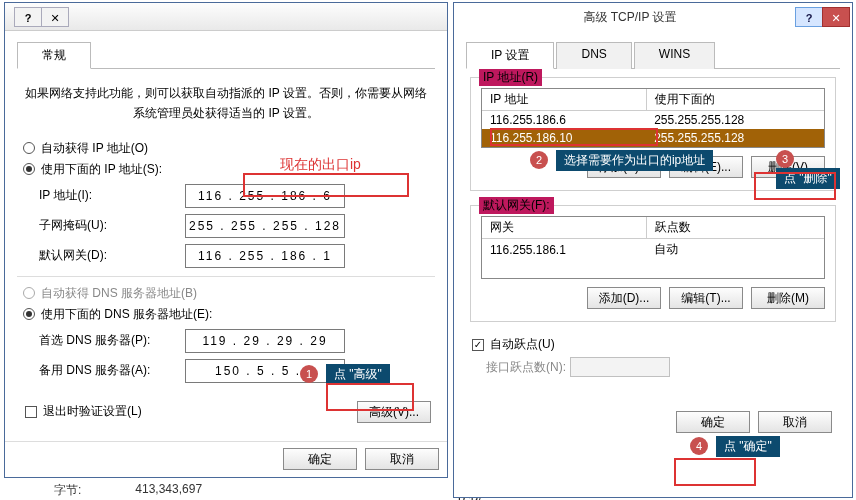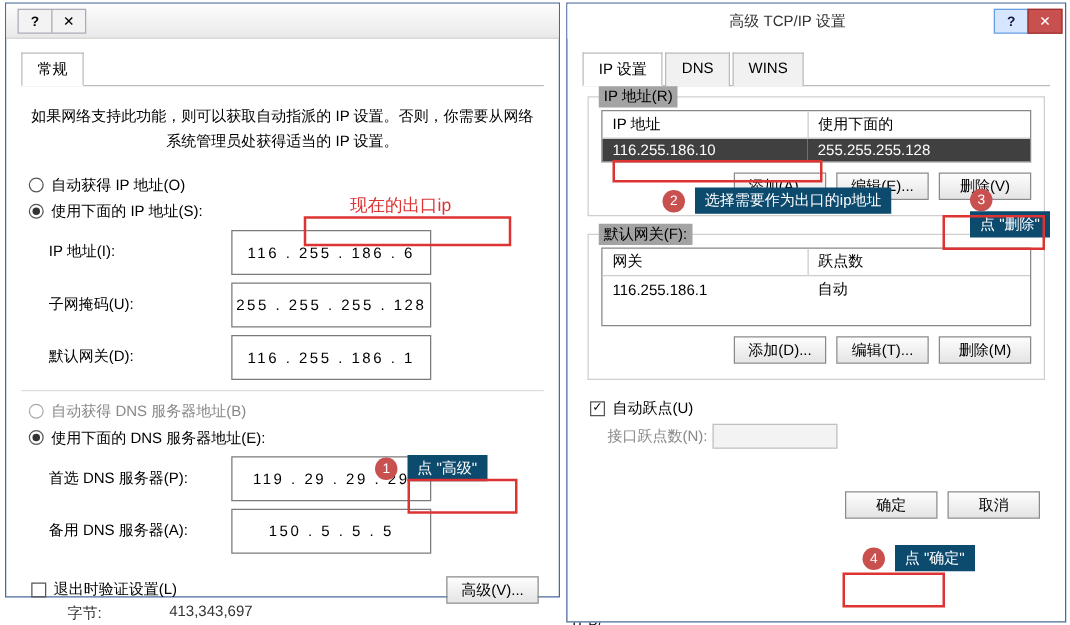--- a/index.html
+++ b/index.html
@@ -35,56 +35,56 @@
     font-size: 11px;
   }
   .winbtn.help { font-weight: bold; }
   .winbtn.close-red { background: #c8504f; color: #fff; border-color: #a03030; }
   .body-pad { padding: 6px 12px 8px 12px; }
   .tabstrip {
     display: flex; margin-top: 4px;
     border-bottom: 1px solid #bbb;
   }
   .tab {
-    padding: 4px 12px; border: 1px solid #bbb; border-bottom: none;
+    padding: 4px 24px; border: 1px solid #bbb; border-bottom: none;
     margin-right: 2px; background: #f1f1f1; position: relative; top: 1px;
   }
   .tab.active { background: #fff; border-bottom: 1px solid #fff; top:1px; }
   .desc { margin: 14px 6px 16px 6px; line-height: 1.7; text-align: center; }
   .radio-row { display: flex; align-items: center; margin: 4px 0 4px 6px; }
   .radio { width: 12px; height: 12px; border: 1px solid #555; border-radius: 50%; margin-right: 6px; display:inline-flex; align-items:center; justify-content:center; }
   .radio.sel::after { content:""; width:6px; height:6px; border-radius:50%; background:#333; }
   .radio.dis { border-color:#aaa; }
   .chk { width:12px; height:12px; border:1px solid #555; margin-right:6px; display:inline-flex; align-items:center; justify-content:center; }
   .chk.sel::after { content:"✓"; font-size:10px; line-height:10px; }
   .field-row { display:flex; align-items:center; margin:6px 0 6px 22px; }
   .field-label { width: 146px; }
   .ipbox {
-    width: 160px; height: 36px; border: 1px solid #7a7a7a; background: #fff;
+    width: 160px; height: 24px; border: 1px solid #7a7a7a; background: #fff;
     display:flex; align-items:center; justify-content:center; letter-spacing:2px;
   }
   .sep { height:1px; background:#ddd; margin: 8px 0; }
   .btn {
     min-width: 74px; height: 22px; border: 1px solid #8a8a8a;
     background: linear-gradient(#fdfdfd,#e4e4e4); padding: 0 10px;
     text-align: center; line-height: 20px; margin-left: 8px;
     font-size: 12px;
   }
   .btnrow-right { display:flex; justify-content:flex-end; margin-top: 10px; padding: 6px 8px; }
   .groupbox {
     border: 1px solid #cfcfcf; margin: 8px 4px 14px 4px; padding: 10px 10px 12px 10px; position:relative;
   }
-  .group-title { position:absolute; top:-9px; left:8px; background:#a3a3a3; padding:0 4px; }
+  .group-title { position:absolute; top:-9px; left:8px; background:#be185d; padding:0 4px; }
   table.list { width:100%; border-collapse: collapse; }
   table.list th, table.list td {
     text-align:left; font-weight:normal; padding:2px 8px; font-size:12px;
   }
   table.list th { height: 18px; }
   .list-frame { border:1px solid #888; background:#fff; }
-  tr.selrow td { background:#404040; color:#fff; }
+  tr.selrow td { background:#a16207; color:#fff; }
   .anno { position:absolute; font-size:14px; }
   .anno-red { color:#d33; }
   .badge {
     display:inline-flex; align-items:center; justify-content:center;
     width:18px; height:18px; border-radius:50%; background:#c8504f; color:#fff;
     font-size:11px; margin-right:4px;
   }
   .callout { background:#0c4a6e; color:#fff; padding:2px 8px; display:inline-block; font-size:12px; }
   .redbox { position:absolute; border:2px solid #d33; pointer-events:none; }
   .gray { color:#888; }
@@ -194,20 +194,24 @@
 
     <div class="groupbox">
       <span class="group-title">IP 地址(R)</span>
       <div class="list-frame">
         <table class="list">
           <tbody>
               <tr class="thead-border">
             <th class="col-divider" style="width:48%;">IP 地址</th>
             <th>使用下面的</th>
           </tr>
+          <tr>
+            <td>116.255.186.6</td>
+            <td>255.255.255.128</td>
+          </tr>
           <tr class="selrow">
             <td>116.255.186.10</td>
             <td>255.255.255.128</td>
           </tr>
         </tbody>
           </table>
       </div>
       <div class="three-btn">
         <span class="btn">添加(A)...</span>
         <span class="btn">编辑(E)...</span>

